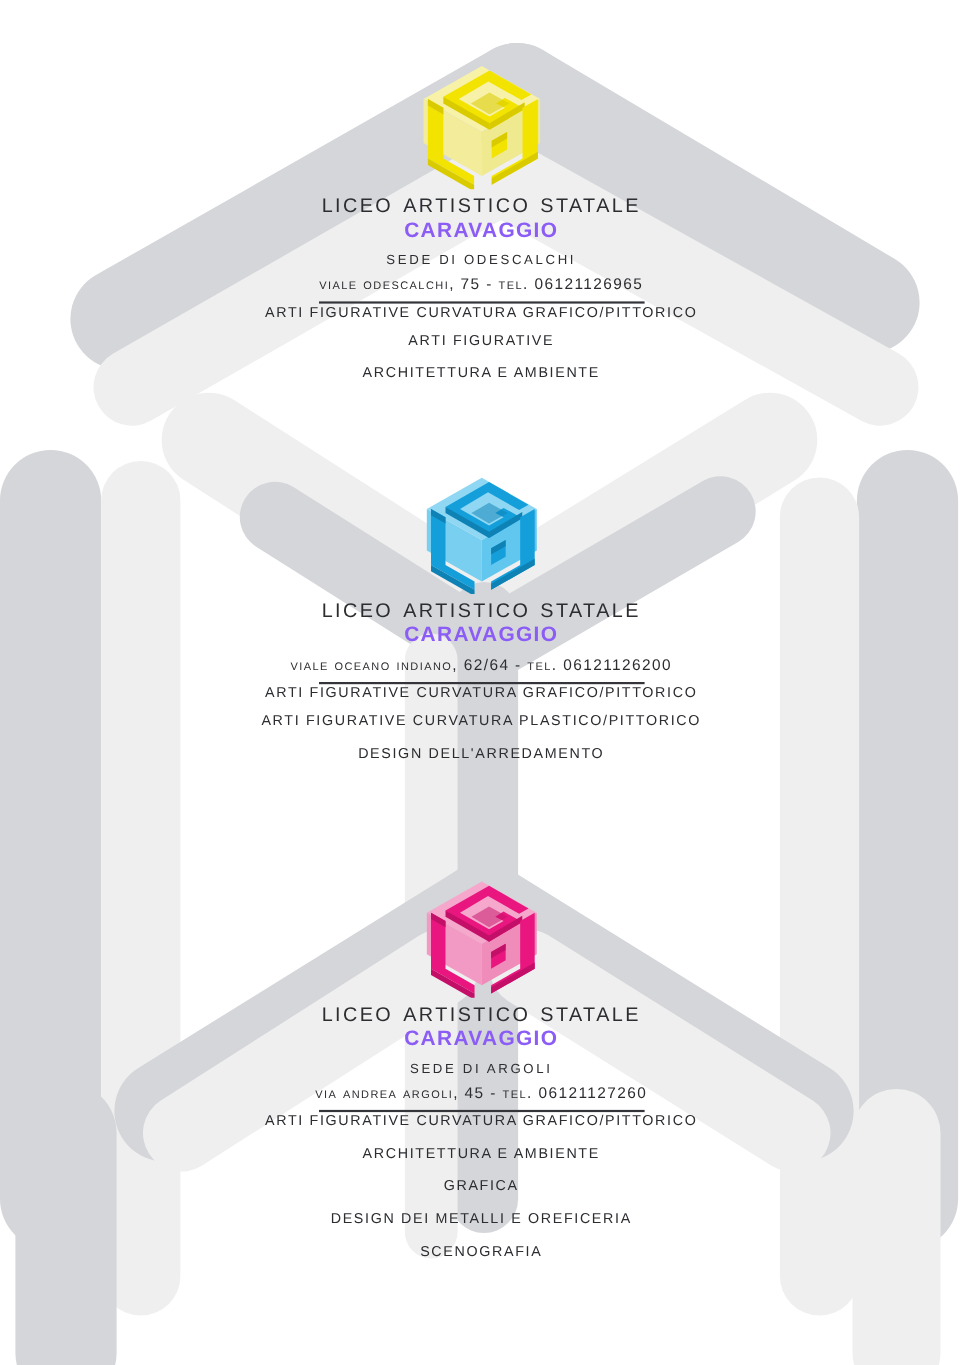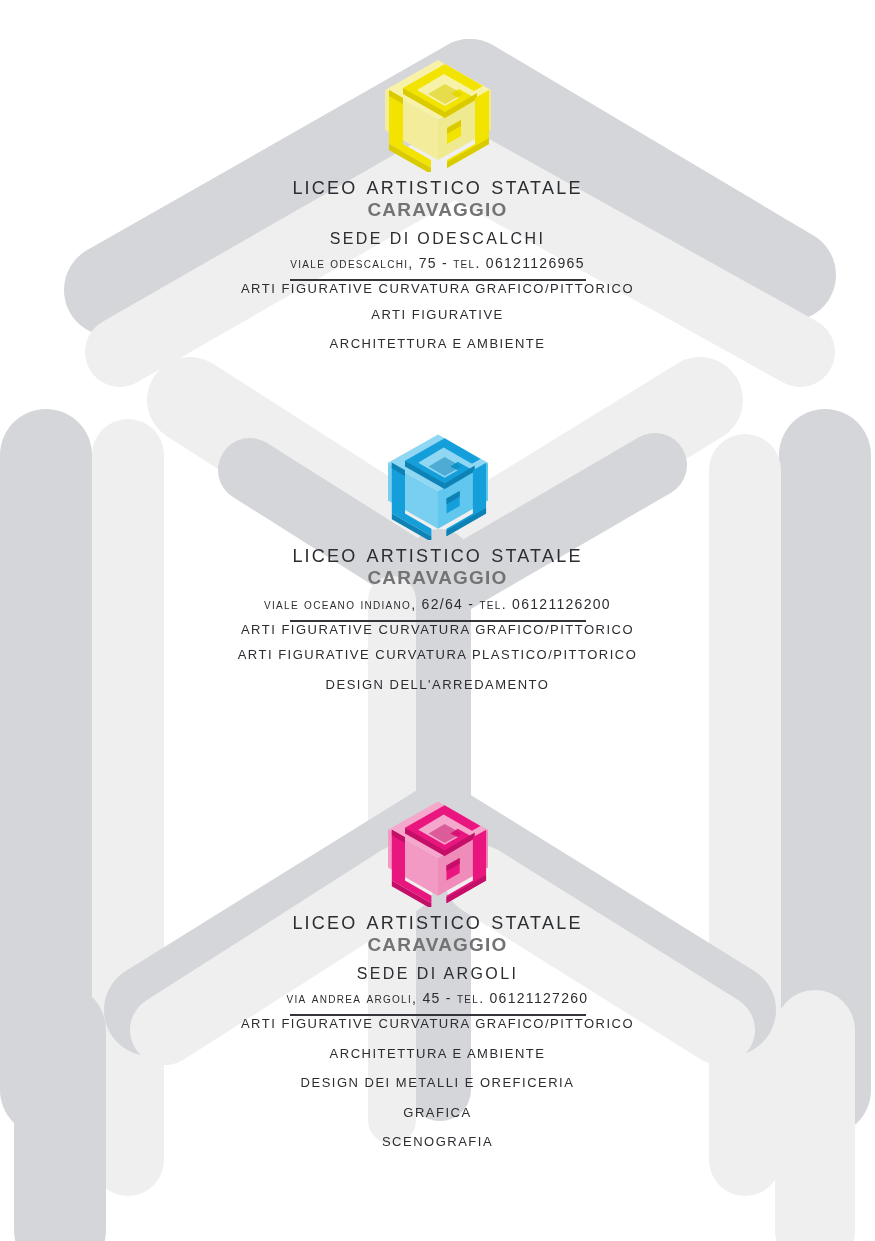--- a/index.html
+++ b/index.html
@@ -15,25 +15,25 @@
 
   .logo-wrap{display:flex;justify-content:center;align-items:flex-end;}
   .logo{display:block;}
 
   .t-main{
     font-size:25px;color:#2b2d31;letter-spacing:2.2px;
     font-variant:small-caps;text-transform:lowercase;
     line-height:1.05;white-space:nowrap;font-weight:400;
   }
   .t-brand{
-    font-size:19px;color:#737373;font-weight:bold;letter-spacing:1.2px;
+    font-size:19px;color:#8b5cf6;font-weight:bold;letter-spacing:1.2px;
     line-height:1.15;margin-top:1px;
   }
   .t-sede{
-    font-size:16px;color:#2b2d31;letter-spacing:2.4px;
+    font-size:12px;color:#2b2d31;letter-spacing:2.4px;
     line-height:1.2;margin-top:8px;text-transform:uppercase;
   }
   .t-addr{
     font-size:14px;color:#2b2d31;letter-spacing:1.3px;
     font-variant:small-caps;text-transform:lowercase;
     line-height:1.2;margin-top:7px;white-space:nowrap;
   }
   .rule{
     width:296px;height:2px;background:#33353a;margin:7px auto 0;
   }
@@ -187,19 +187,19 @@
     </div>
 
     <div class="t-main">Liceo Artistico Statale</div>
     <div class="t-brand">CARAVAGGIO</div>
     <div class="t-sede">SEDE DI ARGOLI</div>
     <div class="t-addr">Via Andrea Argoli, 45 - Tel. 06121127260</div>
     <div class="rule"></div>
     <div class="courses">
       <div class="course">arti figurative curvatura grafico/pittorico</div>
       <div class="course gap">architettura e ambiente</div>
+      <div class="course gap">grafica</div>
       <div class="course gap">design dei metalli e oreficeria</div>
-      <div class="course gap">grafica</div>
       <div class="course gap">scenografia</div>
     </div>
   </div>
 
 </div>
 
 </body></html>

